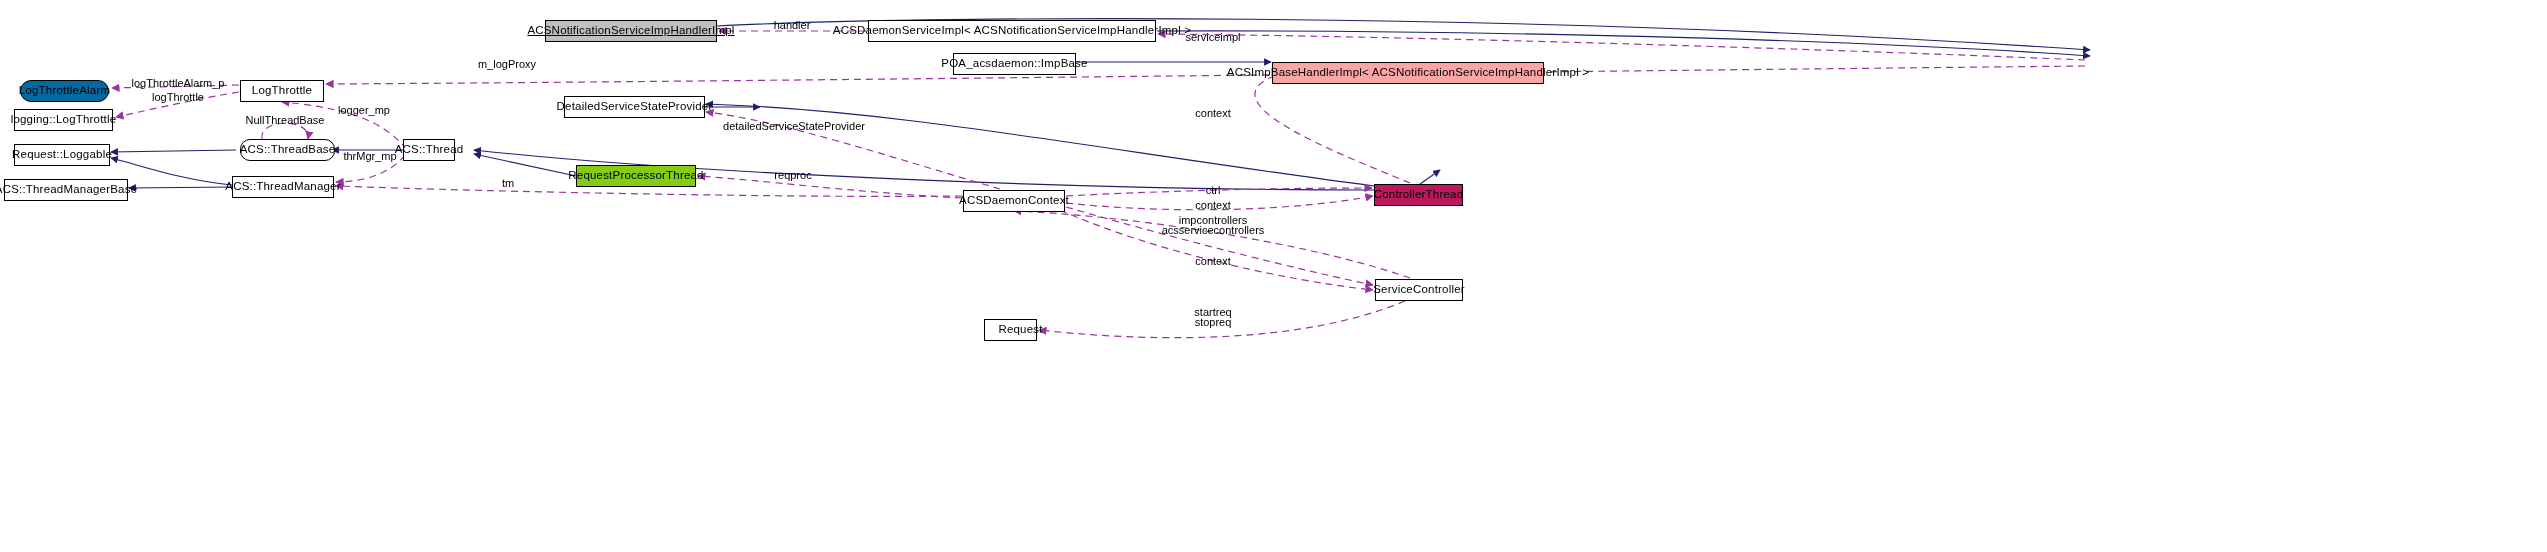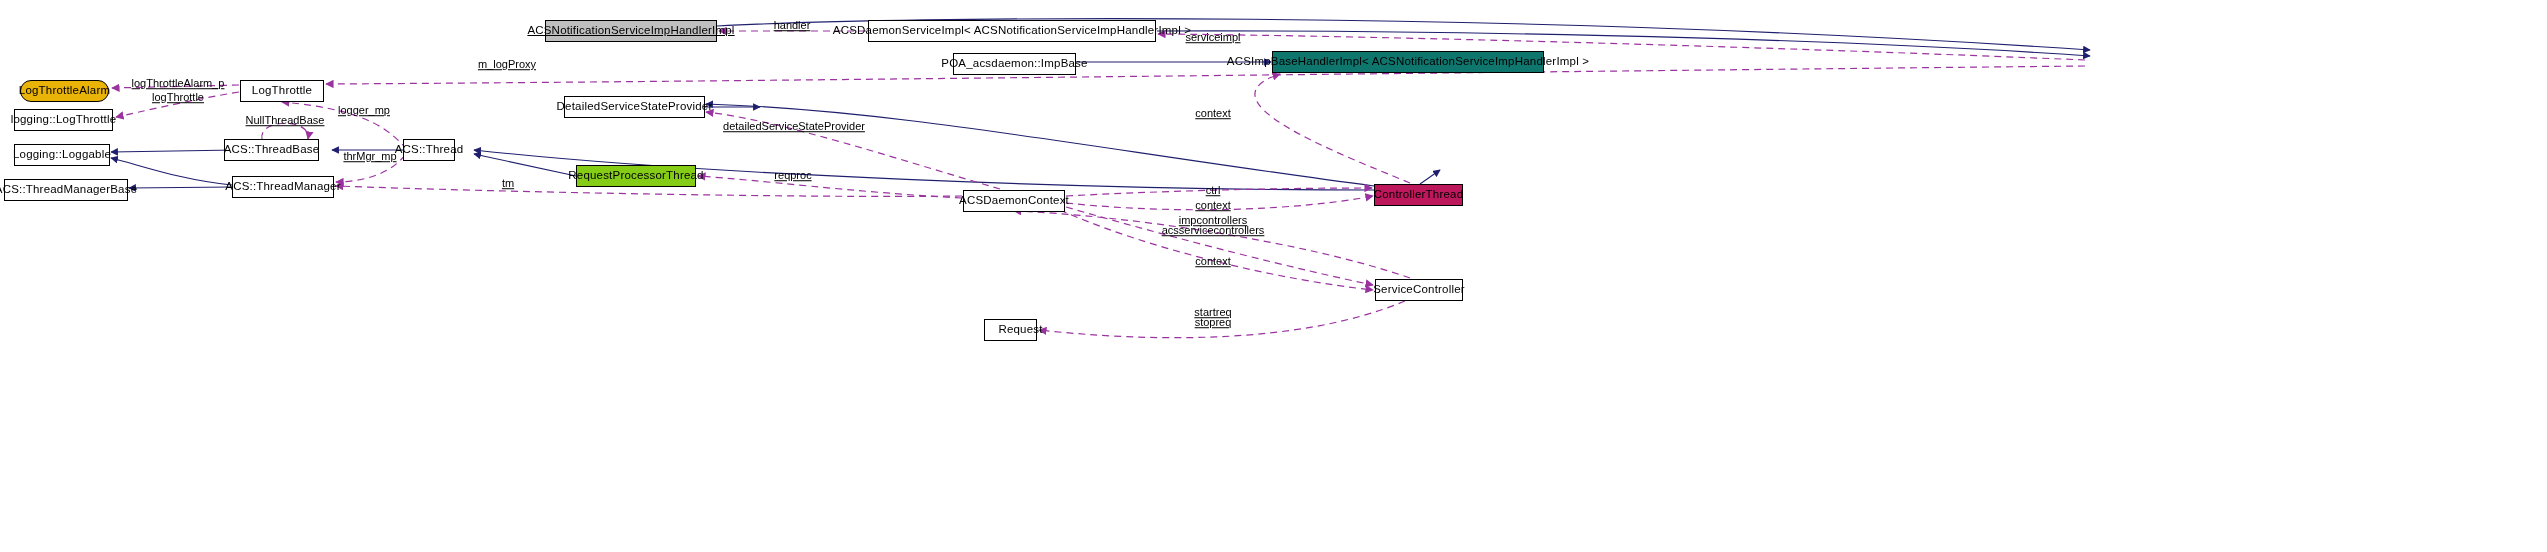--- a/index.html
+++ b/index.html
@@ -44,21 +44,20 @@
     text-decoration: underline;
   }
   .edge-label {
     position: absolute;
     color: #000000;
     white-space: nowrap;
     line-height: 1.05;
     font-family: "Liberation Sans", sans-serif;
     text-align: center;
     transform: translate(-50%, -50%);
-    text-decoration: underline;
   }
 </style>
 </head>
 <body>
 
 <div id="diagram-canvas">
 
   <svg id="edge-layer" viewBox="0 0 2547 552" width="2547" height="552" xmlns="http://www.w3.org/2000/svg">
     <defs>
       <marker id="arrow-inherit" viewBox="0 0 10 10" refX="9" refY="5" markerWidth="7" markerHeight="7" orient="auto-start-reverse">
@@ -122,27 +121,27 @@
       <div class="edge-label" style="left: 1213px; top: 221px; font-size: 11px;">impcontrollers</div>
       <div class="edge-label" style="left: 1213px; top: 231px; font-size: 11px;">acsservicecontrollers</div>
       <div class="edge-label" style="left: 1213px; top: 262px; font-size: 11px;">context</div>
       <div class="edge-label" style="left: 1213px; top: 313px; font-size: 11px;">startreq</div>
       <div class="edge-label" style="left: 1213px; top: 323px; font-size: 11px;">stopreq</div>
     </div>
   <div id="node-layer">
       <div class="node highlight" style="left: 545px; top: 20px; width: 172px; height: 22px; font-size: 11.5px; border-color: rgb(0, 0, 0); background: rgb(191, 191, 191);">ACSNotificationServiceImpHandlerImpl</div>
       <div class="node" style="left: 868px; top: 20px; width: 288px; height: 22px; font-size: 11.5px; border-color: rgb(0, 0, 0); background: rgb(255, 255, 255);">ACSDaemonServiceImpl&lt; ACSNotificationServiceImpHandlerImpl &gt;</div>
       <div class="node" style="left: 953px; top: 53px; width: 123px; height: 22px; font-size: 11.5px; border-color: rgb(0, 0, 0); background: rgb(255, 255, 255);">POA_acsdaemon::ImpBase</div>
-      <div class="node" style="left: 1272px; top: 51px; width: 272px; height: 22px; font-size: 11.5px; border-color: rgb(0, 0, 0); background: #0f766e;">ACSImpBaseHandlerImpl&lt; ACSNotificationServiceImpHandlerImpl &gt;</div>
-      <div class="node" style="left: 20px; top: 80px; width: 89px; height: 22px; font-size: 11.5px; border-color: rgb(0, 0, 0); background: #eab308; border-radius: 11px;">LogThrottleAlarm</div>
+      <div class="node" style="left: 1272px; top: 62px; width: 272px; height: 22px; font-size: 11.5px; border-color: rgb(0, 0, 0); background: #fca5a5;">ACSImpBaseHandlerImpl&lt; ACSNotificationServiceImpHandlerImpl &gt;</div>
+      <div class="node" style="left: 20px; top: 80px; width: 89px; height: 22px; font-size: 11.5px; border-color: rgb(0, 0, 0); background: #0369a1; border-radius: 11px;">LogThrottleAlarm</div>
       <div class="node" style="left: 240px; top: 80px; width: 84px; height: 22px; font-size: 11.5px; border-color: rgb(0, 0, 0); background: rgb(255, 255, 255);">LogThrottle</div>
       <div class="node" style="left: 14px; top: 109px; width: 99px; height: 22px; font-size: 11.5px; border-color: rgb(0, 0, 0); background: rgb(255, 255, 255);">logging::LogThrottle</div>
       <div class="node" style="left: 564px; top: 96px; width: 141px; height: 22px; font-size: 11.5px; border-color: rgb(0, 0, 0); background: rgb(255, 255, 255);">DetailedServiceStateProvider</div>
-      <div class="node" style="left: 14px; top: 144px; width: 96px; height: 22px; font-size: 11.5px; border-color: rgb(0, 0, 0); background: rgb(255, 255, 255);">Logging::Loggable</div>
-      <div class="node" style="left: 224px; top: 139px; width: 95px; height: 22px; font-size: 11.5px; border-color: rgb(0, 0, 0); background: rgb(255, 255, 255);">ACS::ThreadBase</div>
+      <div class="node" style="left: 14px; top: 144px; width: 96px; height: 22px; font-size: 11.5px; border-color: rgb(0, 0, 0); background: rgb(255, 255, 255);">Request::Loggable</div>
+      <div class="node" style="left: 240px; top: 139px; width: 95px; height: 22px; font-size: 11.5px; border-color: rgb(0, 0, 0); background: rgb(255, 255, 255); border-radius: 10px;">ACS::ThreadBase</div>
       <div class="node" style="left: 403px; top: 139px; width: 52px; height: 22px; font-size: 11.5px; border-color: rgb(0, 0, 0); background: rgb(255, 255, 255);">ACS::Thread</div>
       <div class="node" style="left: 4px; top: 179px; width: 124px; height: 22px; font-size: 11.5px; border-color: rgb(0, 0, 0); background: rgb(255, 255, 255);">ACS::ThreadManagerBase</div>
       <div class="node" style="left: 232px; top: 176px; width: 102px; height: 22px; font-size: 11.5px; border-color: rgb(0, 0, 0); background: rgb(255, 255, 255);">ACS::ThreadManager</div>
       <div class="node" style="left: 576px; top: 165px; width: 120px; height: 22px; font-size: 11.5px; border-color: rgb(0, 0, 0); background: #84cc16;">RequestProcessorThread</div>
       <div class="node" style="left: 963px; top: 190px; width: 102px; height: 22px; font-size: 11.5px; border-color: rgb(0, 0, 0); background: rgb(255, 255, 255);">ACSDaemonContext</div>
       <div class="node" style="left: 1374px; top: 184px; width: 89px; height: 22px; font-size: 11.5px; border-color: rgb(0, 0, 0); background: #be185d;">ControllerThread</div>
       <div class="node" style="left: 1375px; top: 279px; width: 88px; height: 22px; font-size: 11.5px; border-color: rgb(0, 0, 0); background: rgb(255, 255, 255);">ServiceController</div>
       <div class="node" style="left: 984px; top: 319px; width: 53px; height: 22px; font-size: 11.5px; border-color: rgb(0, 0, 0); background: rgb(255, 255, 255); padding-left: 20px;">Request</div>
     </div>
 

